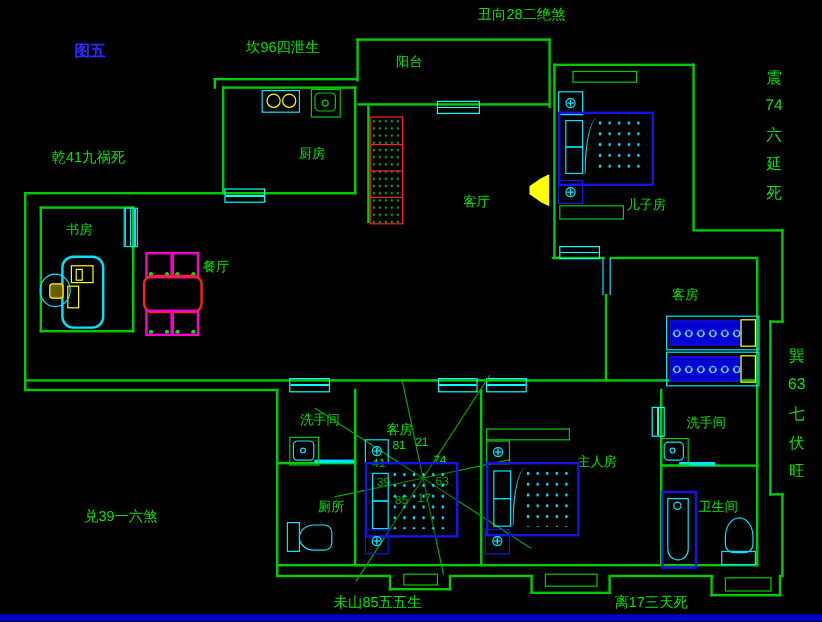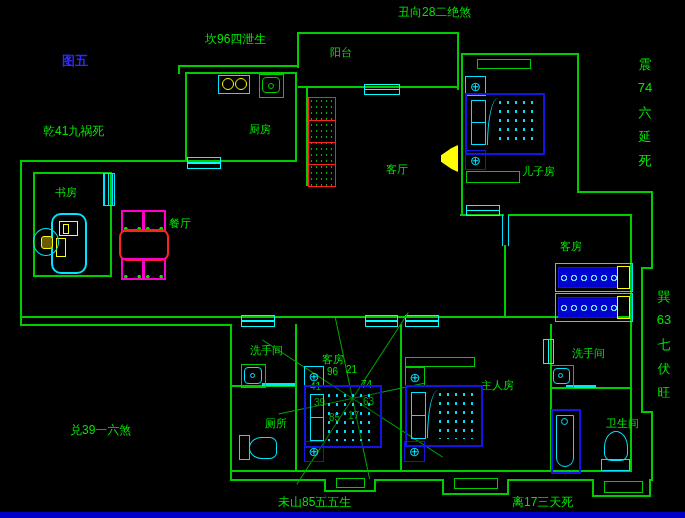--- a/index.html
+++ b/index.html
@@ -39,21 +39,21 @@
   .curve{position:absolute;border-left:1.5px solid #00e5ff;border-radius:100% 0 0 0;}
   .tub-in{position:absolute;border:1px solid #00e5ff;border-radius:0 0 9px 9px;}
   .bowl-left{position:absolute;border:1.5px solid #00e5ff;border-radius:45% 25% 25% 45%/50% 30% 30% 50%;}
   .bowl-up{position:absolute;border:1.5px solid #00e5ff;border-radius:50% 50% 30% 30%/55% 55% 25% 25%;}
 </style>
 </head>
 <body>
 
 <div id="plan">
 
-  <div class="txt blue-txt" style="left:62px;top:54px;">图五</div>
+  <div class="txt blue-txt" style="left:62px;top:36px;">图五</div>
   <div class="txt txt-lg" style="left:398px;top:6px;">丑向28二绝煞</div>
   <div class="txt txt-lg" style="left:205px;top:33px;">坎96四泄生</div>
   <div class="txt txt-lg" style="left:43px;top:125px;">乾41九祸死</div>
   <div class="txt txt-lg" style="left:70px;top:424px;">兑39一六煞</div>
   <div class="txt txt-lg" style="left:278px;top:496px;">未山85五五生</div>
   <div class="txt txt-lg" style="left:512px;top:496px;">离17三天死</div>
   <div class="vcol" style="left:634px;top:56px;">
     <span>震</span>
     <span>74</span>
     <span>六</span>
@@ -143,21 +143,21 @@
   <div class="txt" style="left:386px;top:163px;">客厅</div>
   <div class="txt" style="left:522px;top:165px;">儿子房</div>
   <div class="txt" style="left:55px;top:186px;">书房</div>
   <div class="txt" style="left:169px;top:217px;">餐厅</div>
   <div class="txt" style="left:560px;top:240px;">客房</div>
   <div class="txt" style="left:322px;top:353px;">客房</div>
   <div class="txt" style="left:250px;top:344px;">洗手间</div>
   <div class="txt" style="left:265px;top:417px;">厕所</div>
   <div class="txt" style="left:481px;top:379px;">主人房</div>
   <div class="txt" style="left:572px;top:347px;">洗手间</div>
-  <div class="txt" style="left:582px;top:417px;margin-left:24px;">卫生间</div>
+  <div class="txt" style="left:582px;top:417px;">卫生间</div>
 
   <div class="cyan-b" style="left:218px;top:75px;width:30px;height:17px;">
     <div class="yellow-b" style="left:3px;top:2px;width:10px;height:10px;border-radius:50%;"></div>
     <div class="yellow-b" style="left:16px;top:2px;width:10px;height:10px;border-radius:50%;"></div>
   </div>
   <div class="green-b" style="left:259px;top:74px;width:23px;height:22px;">
     <div class="green-b" style="left:2px;top:2px;width:16px;height:14px;border-radius:4px;"></div>
     <div class="green-b" style="left:8px;top:8px;width:4px;height:4px;border-radius:50%;"></div>
   </div>
 
@@ -190,21 +190,21 @@
   </div>
   <div class="cyan-b" style="left:555px;top:293px;width:76px;height:27px;">
     <div class="rings" style="position:absolute;left:2px;top:3px;width:58px;height:19px;border:1px solid #1414e6;"></div>
     <div class="yellow-b" style="left:61px;top:2px;width:11px;height:21px;"></div>
   </div>
 
   <div class="ray" style="left:277px;top:398px;width:150px;transform:rotate(-12deg);"></div>
   <div class="ray" style="left:245px;top:398px;width:215px;transform:rotate(33deg);"></div>
   <div class="ray" style="left:270px;top:398px;width:165px;transform:rotate(78deg);"></div>
   <div class="ray" style="left:250px;top:398px;width:205px;transform:rotate(123deg);"></div>
-  <div class="cnum" style="left:327px;top:366px;">96</div>
+  <div class="cnum" style="left:327px;top:366px;">81</div>
   <div class="cnum" style="left:346px;top:364px;">21</div>
   <div class="cnum" style="left:310px;top:381px;">41</div>
   <div class="cnum" style="left:361px;top:379px;">74</div>
   <div class="cnum" style="left:314px;top:397px;">39</div>
   <div class="cnum" style="left:363px;top:396px;">63</div>
   <div class="cnum" style="left:329px;top:412px;">85</div>
   <div class="cnum" style="left:348px;top:410px;">17</div>
   <div class="cyan-b target" style="left:304px;top:366px;width:18px;height:18px;">
       <span>⊕</span>
     </div>

